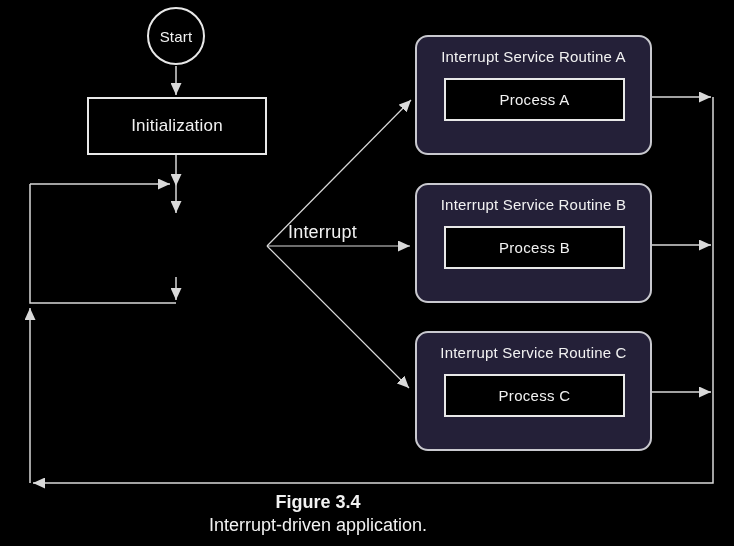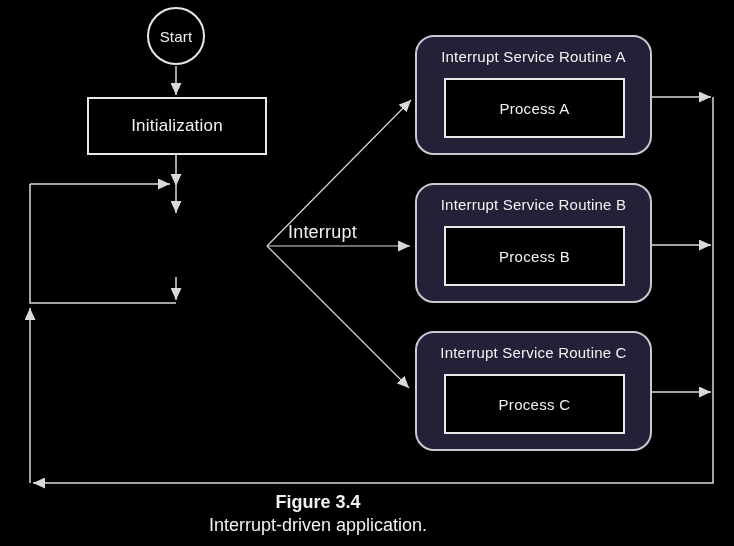--- a/index.html
+++ b/index.html
@@ -28,26 +28,26 @@
     display:flex;align-items:center;justify-content:center;
     text-align:left;letter-spacing:.2px;
   }
   #start-circle{left:147px;top:7px;width:58px;height:58px;border-radius:50%;font-size:15px;}
   #init-box{left:87px;top:97px;width:180px;height:58px;font-size:17px;}
   #sleep-box{left:87px;top:215px;width:180px;height:62px;font-size:16px;}
 
   .isr{
     position:absolute;z-index:2;left:415px;width:237px;height:120px;
     box-sizing:border-box;background:var(--isr-fill);
-    border:2px solid var(--isr-border);border-radius:19px;
+    border:2px solid var(--isr-border);border-radius:13px;
   }
   .isr.a{top:35px}.isr.b{top:183px}.isr.c{top:331px}
   .isr .title{margin-top:11px;text-align:center;font-size:15px;letter-spacing:.2px;}
   .isr .process{
-    position:absolute;left:27px;top:41px;width:181px;height:60px;
+    position:absolute;left:27px;top:41px;width:181px;height:43px;
     box-sizing:border-box;background:#000;border:2px solid var(--box-border);
     display:flex;align-items:center;justify-content:center;font-size:15px;letter-spacing:.3px;
   }
 
   #interrupt-label{position:absolute;z-index:2;left:288px;top:222px;font-size:18px;letter-spacing:.2px;}
 
   .caption{position:absolute;z-index:2;left:0;top:491px;width:636px;text-align:center;line-height:23px;}
   .caption .fig{font-weight:bold;font-size:18px;}
   .caption .sub{font-size:18px;}
 </style>

